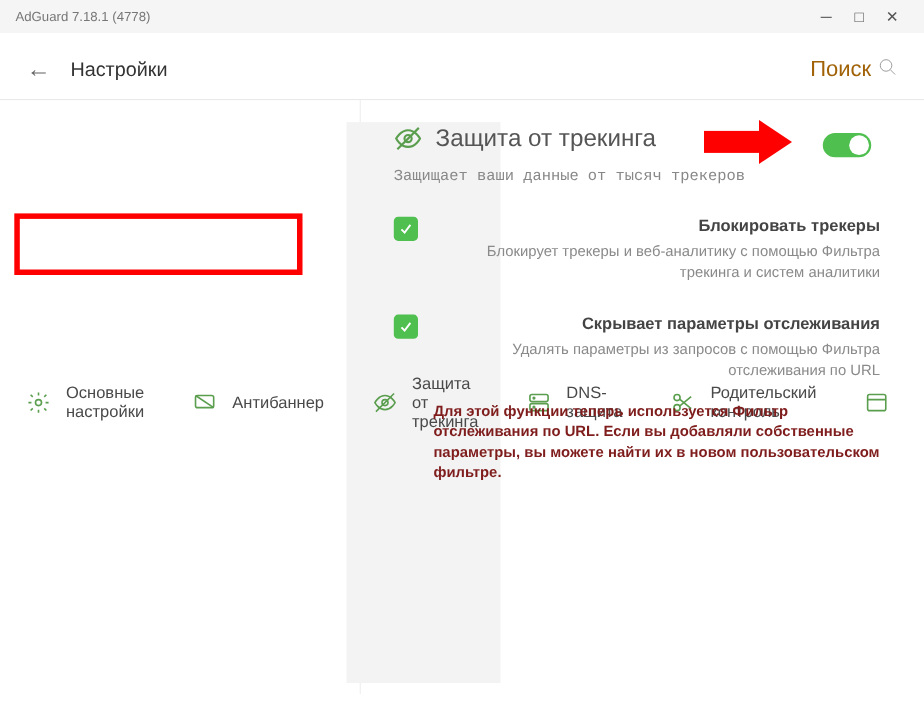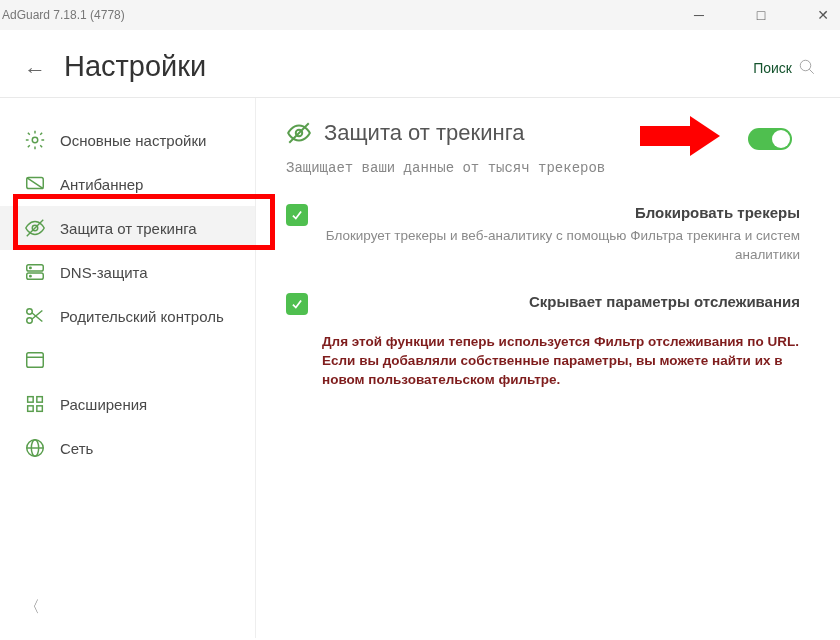--- a/index.html
+++ b/index.html
@@ -1,27 +1,27 @@
 <!DOCTYPE html>
 <html><head>
 <meta charset="utf-8">
 <style>
   * { box-sizing: border-box; margin: 0; padding: 0; }
   html, body { width: 840px; height: 640px; font-family: "Segoe UI", Arial, sans-serif; background: #fff; overflow: hidden; }
-  .titlebar { height: 30px; background: #f5f5f5; display: flex; align-items: center; padding: 0 2px; font-size: 12px; color: #777; gap: 32px; }
+  .titlebar { height: 30px; background: #f5f5f5; display: flex; align-items: center; padding: 0 14px; font-size: 12px; color: #777; }
   .titlebar .title { flex: 1; }
   .winbtn { width: 30px; text-align: center; font-size: 14px; color: #555; cursor: pointer; }
   .header { display: flex; align-items: center; padding: 20px 24px 14px 24px; }
   .back { font-size: 22px; color: #666; margin-right: 18px; cursor: pointer; }
-  .header h1 { font-size: 29px; font-weight: 400; color: #333; flex: 1; }
-  .search { display: flex; align-items: flex-end; color: #14532d; font-size: 14px; cursor: pointer; gap: 6px; }
+  .header h1 { font-size: 18px; font-weight: 400; color: #333; flex: 1; }
+  .search { display: flex; align-items: flex-start; color: #a16207; font-size: 20px; cursor: pointer; gap: 6px; }
   .search svg { width: 18px; height: 18px; stroke: #888; }
   .divider { height: 1px; background: #e9e9e9; margin: 0; }
   .body { display: flex; height: 540px; }
-  .sidebar { width: 256px; border-right: 1px solid #eee; padding: 20px 0 10px 0; display: flex; flex-direction: column; position: relative; }
+  .sidebar { width: 328px; border-right: 1px solid #eee; padding: 20px 0 10px 0; display: flex; flex-direction: row; position: relative; }
   .side-item { display: flex; align-items: center; gap: 14px; padding: 11px 20px 11px 24px; font-size: 15px; color: #494949; cursor: pointer; }
   .side-item.active { background: #f3f3f3; }
   .side-item svg { width: 22px; height: 22px; stroke: #5a9e4e; fill: none; stroke-width: 1.6; flex-shrink: 0; }
   .side-back { margin-top: auto; padding: 10px 24px; color: #888; font-size: 16px; cursor: pointer; }
   .content { flex: 1; padding: 22px 40px 20px 30px; overflow-y: auto; position: relative; }
   .page-title-row { display: flex; align-items: center; gap: 12px; }
   .page-title-row svg { width: 26px; height: 26px; stroke: #5a9e4e; fill: none; stroke-width: 1.8; }
   .page-title-row h2 { font-size: 22px; font-weight: 400; color: #555; }
   .subtitle { font-size: 14px; color: #888; margin-top: 14px; font-family: Liberation Mono, monospace; }
   .toggle { position: absolute; top: 30px; right: 48px; width: 44px; height: 22px; background: #4fbf4f; border-radius: 11px; cursor: pointer; }
@@ -161,20 +161,21 @@
     </div>
 
     <div class="option">
       <div class="check">
           <svg viewBox="0 0 24 24">
             <polyline points="5,13 10,18 19,6"></polyline>
           </svg>
         </div>
       <div class="opt-body">
         <div class="opt-title">Скрывает параметры отслеживания</div>
+        <div class="opt-desc">Удалять параметры из запросов с помощью Фильтра отслеживания по URL</div>
       </div>
     </div>
 
     <div class="opt-note">Для этой функции теперь используется Фильтр отслеживания по URL. Если вы добавляли собственные параметры, вы можете найти их в новом пользовательском фильтре.</div>
 
   </div>
 </div>
 
 <div class="redbox"></div>
 

